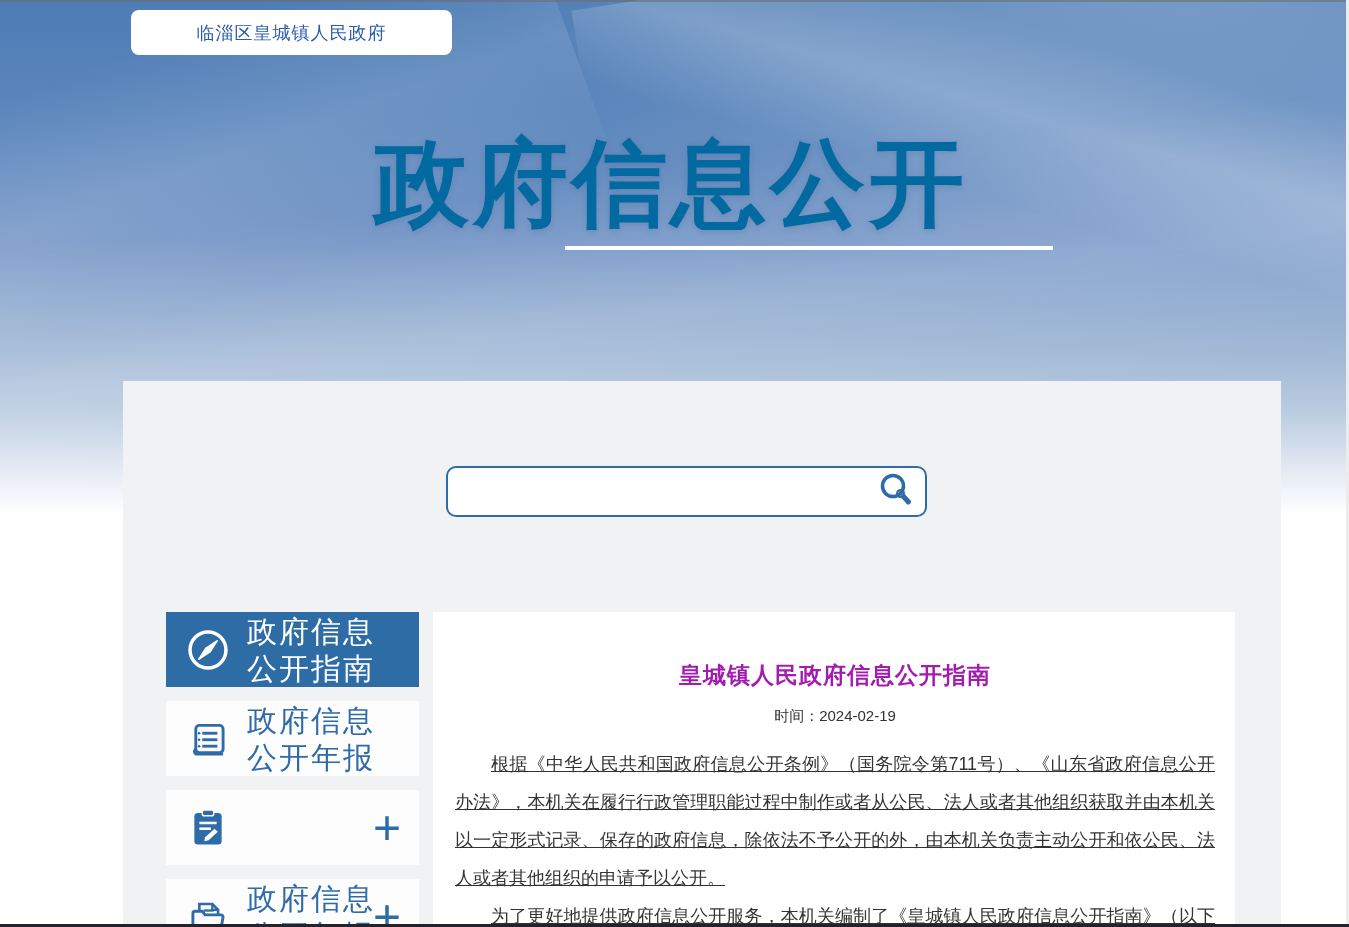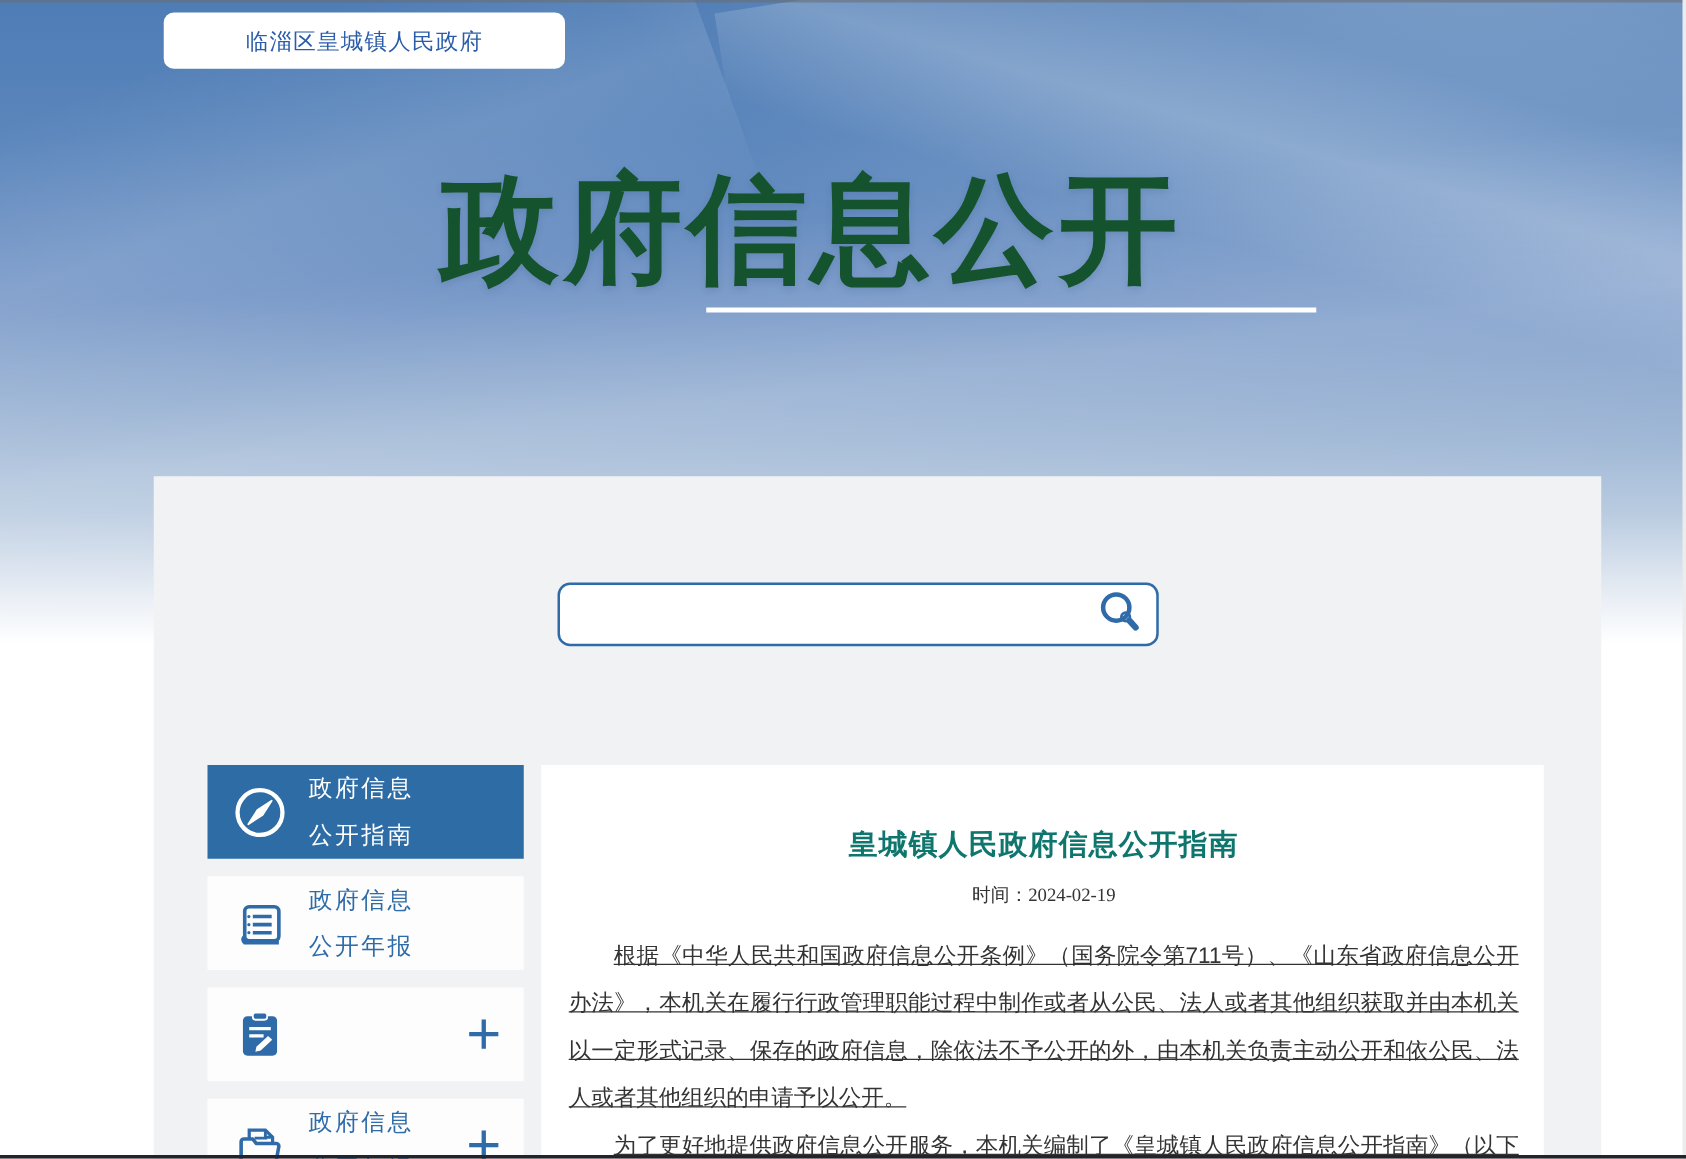--- a/index.html
+++ b/index.html
@@ -21,50 +21,50 @@
         background:linear-gradient(25deg, transparent 40%, rgba(255,255,255,.20) 51%, transparent 62%); }
   .s2 { top:170px; left:-120px; width:1650px; height:270px; transform:rotate(-7deg);
         background:linear-gradient(to bottom, transparent, rgba(255,255,255,.15) 50%, transparent); }
   .s3 { top:30px; left:-160px; width:750px; height:260px; transform:rotate(-20deg);
         background:linear-gradient(to bottom, transparent, rgba(255,255,255,.12) 50%, transparent); }
 
   .site-badge { position:absolute; left:131px; top:10px; width:321px; height:45px;
     background:#ffffff; border-radius:8px; display:flex; align-items:center; justify-content:center;
     color:#2a5caa; font-size:18px; letter-spacing:1px; cursor:pointer; z-index:5; }
 
-  .hero-title { position:absolute; top:121px; left:352px; width:616px; text-align:left;
-    font-size:95px; font-weight:900; color:#14532d; letter-spacing:4px; white-space:nowrap; z-index:4;
+  .hero-title { position:absolute; top:121px; left:352px; width:616px; text-align:right;
+    font-size:95px; font-weight:900; color:#0369a1; letter-spacing:4px; white-space:nowrap; z-index:4;
     text-shadow:0 2px 6px rgba(30,60,110,.15); }
   .hero-underline { position:absolute; left:565px; top:246px; width:488px; height:4px; background:#ffffff; z-index:4; }
 
   .panel { position:absolute; left:123px; top:381px; width:1158px; height:546px; background:#f1f2f3; }
 
   .search-box { position:absolute; left:446px; top:466px; width:481px; height:51px;
     background:#ffffff; border:2px solid #2e6ba8; border-radius:10px; display:flex; align-items:center; z-index:6; }
   .search-input { flex:1; height:100%; border:none; outline:none; background:transparent;
     padding:0 14px; font-size:17px; color:#333; font-family:inherit; }
   .search-btn { width:58px; height:100%; border:none; background:transparent; cursor:pointer;
     display:flex; align-items:center; justify-content:center; }
 
   .sidebar { position:absolute; left:166px; top:612px; width:253px; z-index:6; }
   .side-item { position:relative; height:75px; margin-bottom:14px; background:#fdfdfd;
     color:#2e6ba8; display:flex; align-items:center; cursor:pointer; }
   .side-item.active { background:#2d6ca5; color:#ffffff; }
   .side-icon { width:46px; height:46px; margin-left:19px; flex:0 0 46px;
     display:flex; align-items:center; justify-content:center; }
-  .side-labels { margin-left:16px; font-size:19px; line-height:37px; letter-spacing:2px; white-space:nowrap; }
+  .side-labels { margin-left:16px; font-size:30px; line-height:37px; letter-spacing:2px; white-space:nowrap; }
   .plus { position:absolute; right:18px; top:50%; transform:translateY(-50%);
     font-size:48px; font-weight:300; color:#2e6ba8; line-height:1; cursor:pointer; }
 
   .article-card { position:absolute; left:433px; top:612px; width:802px; height:540px;
     background:#ffffff; padding:48px 20px 0 22px; z-index:6; }
-  .article-title { text-align:center; font-size:23px; font-weight:bold; color:#0f766e;
+  .article-title { text-align:center; font-size:23px; font-weight:bold; color:#a21caf;
     font-family:"Liberation Serif", serif; letter-spacing:1px; }
   .article-date { text-align:center; font-size:15px; color:#333; margin-top:16px;
-    font-family:Liberation Serif, serif; }
+    font-family:Liberation Sans, sans-serif; }
   .article-body { margin-top:19px; font-size:18px; line-height:38px; color:#333; text-align:justify; }
   .article-body p { margin:0; text-indent:2em;text-decoration:underline; }
 </style>
 </head>
 <body>
 
 <div class="hero-fx">
   <div class="streak s1"></div>
   <div class="streak s2"></div>
   <div class="streak s3"></div>

